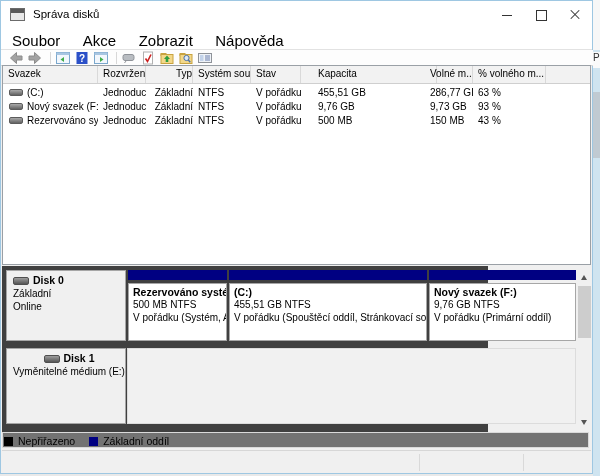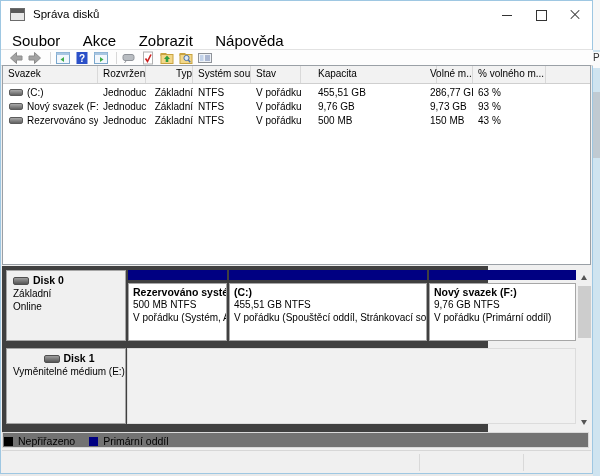--- a/index.html
+++ b/index.html
@@ -295,21 +295,21 @@
       </div>
     </div>
 
     <div class="legendbar">
       <div class="legend-item">
         <span class="swatch swatch-black"></span>
         <span>Nepřiřazeno</span>
       </div>
       <div class="legend-item">
         <span class="swatch swatch-navy"></span>
-        <span>Primární oddíl</span>
+        <span>Základní oddíl</span>
       </div>
     </div>
 
     <div class="statusbar">
       <div class="st-sep" style="left:417px;"></div>
       <div class="st-sep" style="left:521px;"></div>
     </div>
 
   </div>
 

